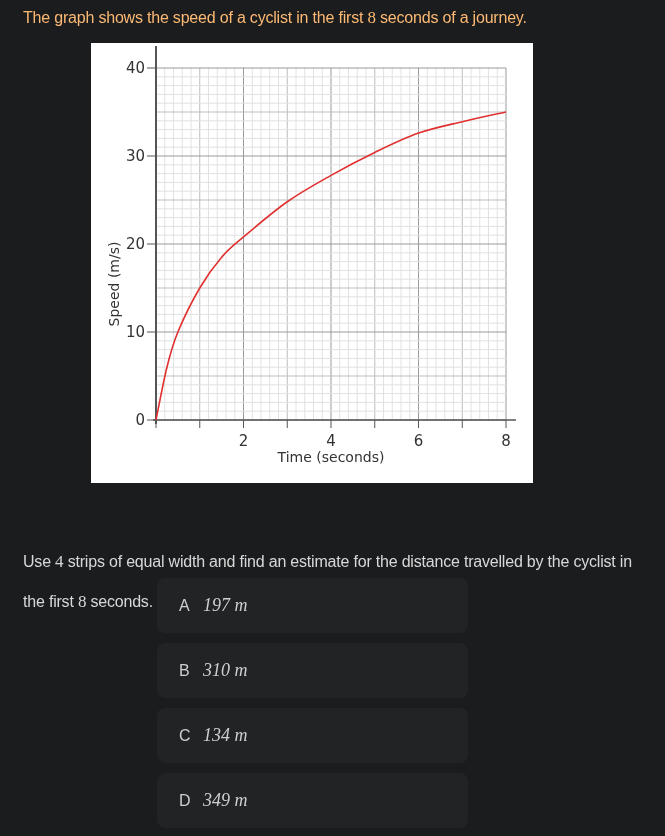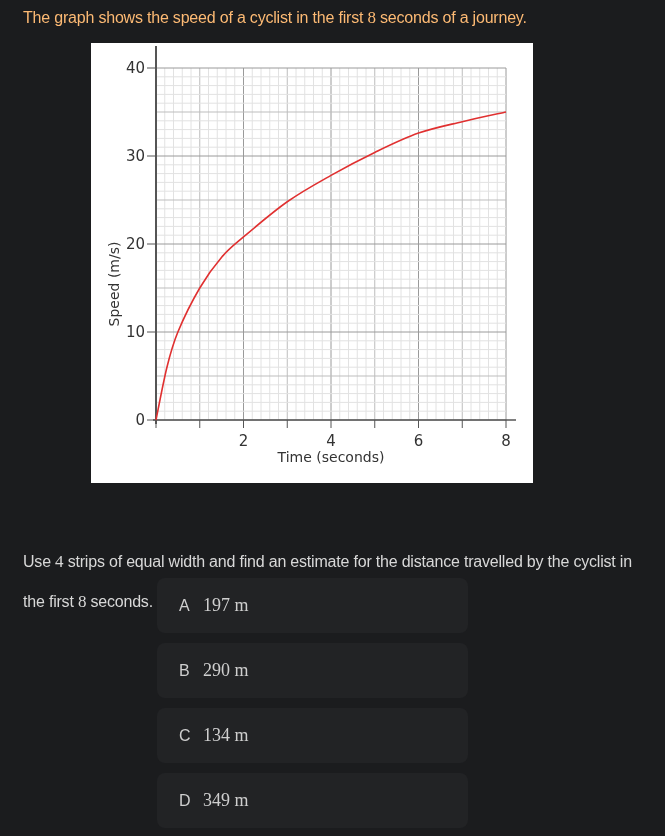--- a/index.html
+++ b/index.html
@@ -30,21 +30,21 @@
     height: 55px; margin-bottom: 10px;
     background: #222325; border-radius: 8px;
     display: flex; align-items: center; padding-left: 22px;
     cursor: pointer; box-sizing: border-box;
   }
   .opt-letter {
     font-family: "Liberation Sans", sans-serif; font-size: 16px;
     color: #cfcfcf; width: 24px;
   }
   .opt-value {
-    font-family: "Liberation Serif", serif; font-size: 18px; color: #cfcfcf;
+    font-family: "Liberation Serif", serif; font-size: 18px; color: #cfcfcf; font-style: italic;
   }
 </style>
 </head>
 <body>
 
 <div class="intro"><span>The graph shows the speed of a cyclist in the first </span><span class="num">8</span><span> seconds of a journey.</span></div>
 
 <div class="graph-card">
   <svg id="chart" width="442" height="440">
       <line x1="65" x2="65" y1="377" y2="25" stroke="#9a9a9a" stroke-width="1"></line>
@@ -162,21 +162,21 @@
 
 <div class="question"><span>Use </span><span class="num">4</span><span> strips of equal width and find an estimate for the distance travelled by the cyclist in the first </span><span class="num">8</span><span> seconds.</span></div>
 
 <div class="options">
   <div class="option">
     <span class="opt-letter">A</span>
     <span class="opt-value">197 m</span>
   </div>
   <div class="option">
     <span class="opt-letter">B</span>
-    <span class="opt-value">290 m</span>
+    <span class="opt-value">310 m</span>
   </div>
   <div class="option">
     <span class="opt-letter">C</span>
     <span class="opt-value">134 m</span>
   </div>
   <div class="option">
     <span class="opt-letter">D</span>
     <span class="opt-value">349 m</span>
   </div>
 </div>

